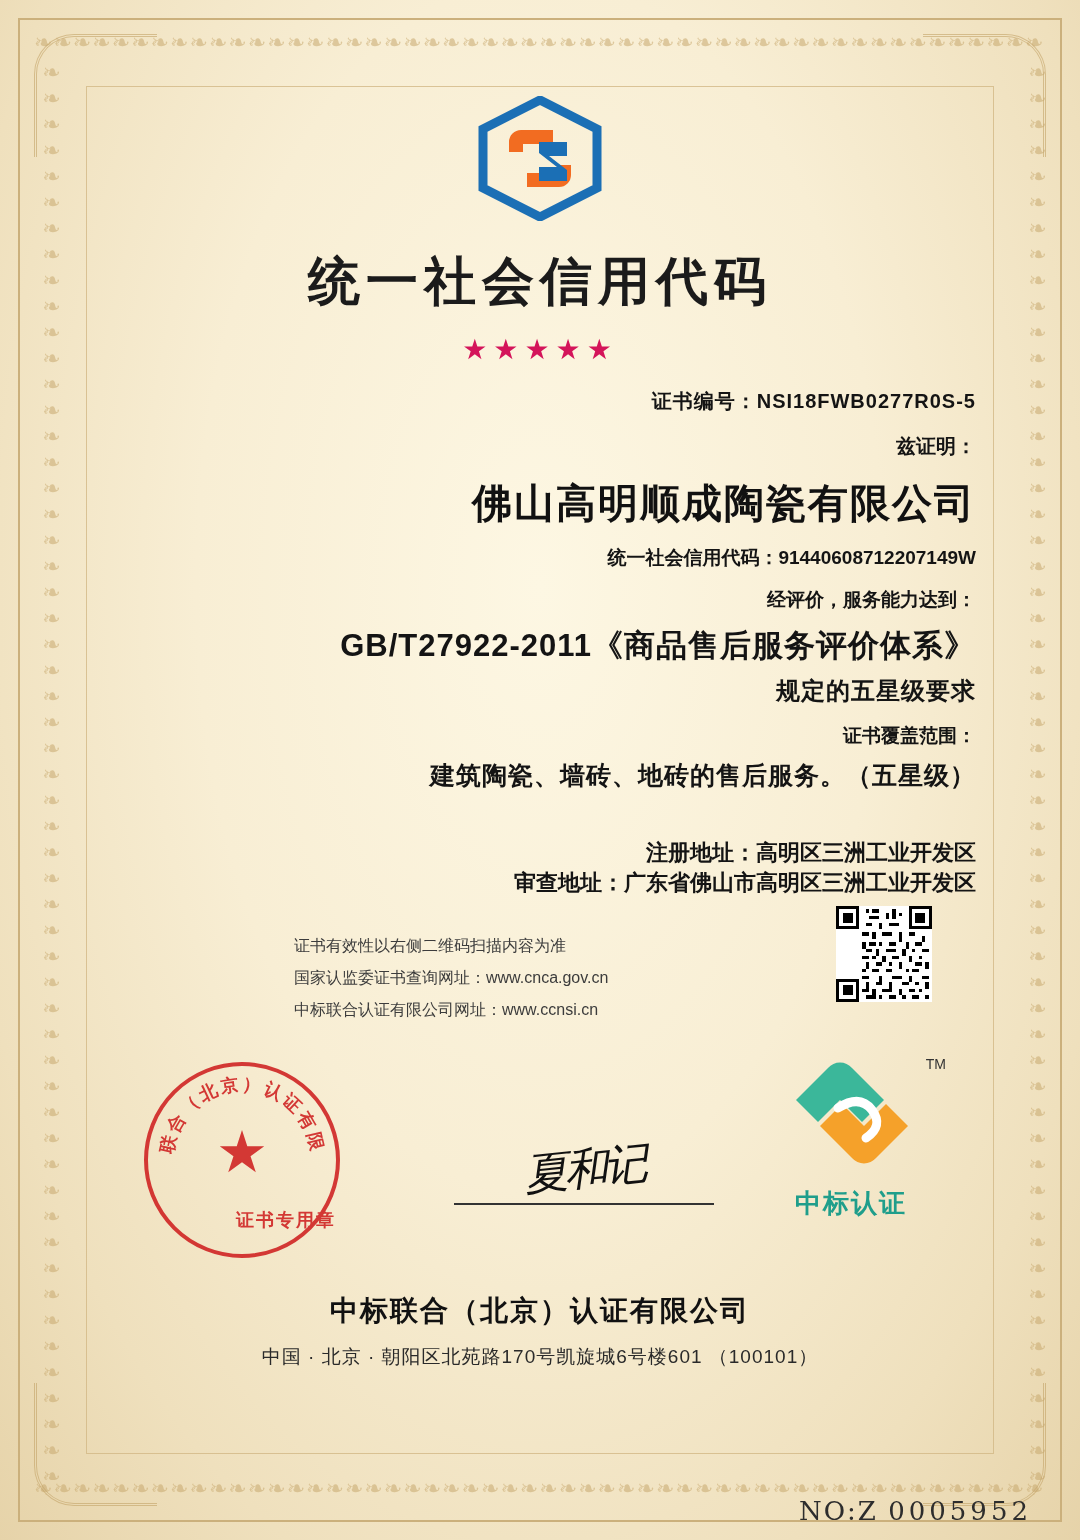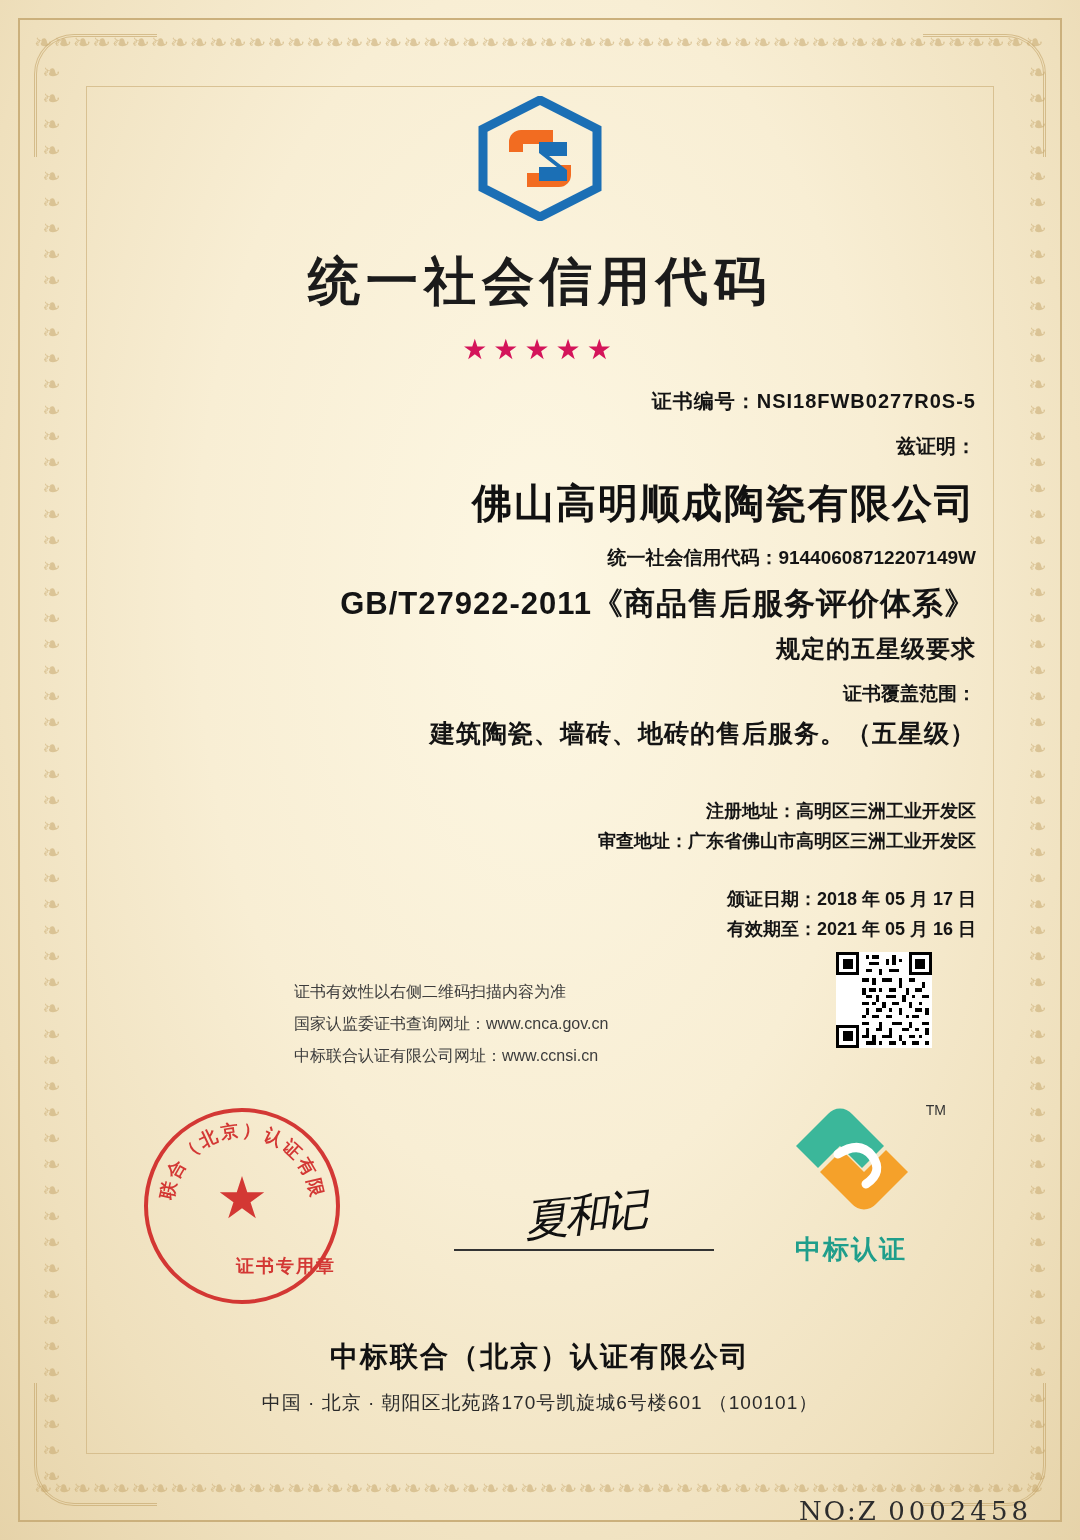--- a/index.html
+++ b/index.html
@@ -138,21 +138,21 @@
     font-weight: bold;
   }
   .scope-value {
     margin-top: 10px;
     font-size: 25px;
     font-weight: bold;
     letter-spacing: 1px;
   }
   .addr {
     margin-top: 46px;
-    font-size: 18px;
+    font-size: 22px;
     font-weight: bold;
     line-height: 30px;
   }
   .dates {
     margin-top: 28px;
     font-size: 18px;
     font-weight: bold;
     line-height: 30px;
   }
 
@@ -321,35 +321,32 @@
       <span>证书编号：</span><span>NSI18FWB0277R0S-5</span>
     </div>
 
     <div class="right-block hereby">兹证明：</div>
     <div class="right-block company">佛山高明顺成陶瓷有限公司</div>
 
     <div class="right-block credit-code">
       <span>统一社会信用代码：</span><span>91440608712207149W</span>
     </div>
 
+    <div class="right-block eval-line">经评价，服务能力达到：</div>
     <div class="right-block standard">GB/T27922-2011《商品售后服务评价体系》</div>
     <div class="right-block star-req">规定的五星级要求</div>
 
     <div class="right-block scope-label">证书覆盖范围：</div>
     <div class="right-block scope-value">建筑陶瓷、墙砖、地砖的售后服务。（五星级）</div>
 
     <div class="right-block addr">
       <div>注册地址：高明区三洲工业开发区</div>
       <div>审查地址：广东省佛山市高明区三洲工业开发区</div>
     </div>
 
-    <div class="right-block dates">
-      <div>颁证日期：2018 年 05 月 17 日</div>
-      <div>有效期至：2021 年 05 月 16 日</div>
-    </div>
 
     <div class="notes-row">
       <div class="notes">
         <div>证书有效性以右侧二维码扫描内容为准</div>
         <div>国家认监委证书查询网址：www.cnca.gov.cn</div>
         <div>中标联合认证有限公司网址：www.ccnsi.cn</div>
       </div>
       <div class="qr">
         <svg width="96" height="96" viewBox="0 0 29 29" shape-rendering="crispEdges">
           <rect width="29" height="29" fill="#ffffff"></rect>
@@ -470,16 +467,16 @@
         <div class="brand-name">中标认证</div>
       </div>
     </div>
 
     <div class="issuer">中标联合（北京）认证有限公司</div>
     <div class="issuer-addr">中国 · 北京 · 朝阳区北苑路170号凯旋城6号楼601 （100101）</div>
   </div>
 
   <div class="serial">
     <span>NO:Z</span>
-    <span class="digits">0002458</span>
+    <span class="digits">0005952</span>
   </div>
 
 </div>
 
 </body></html>

